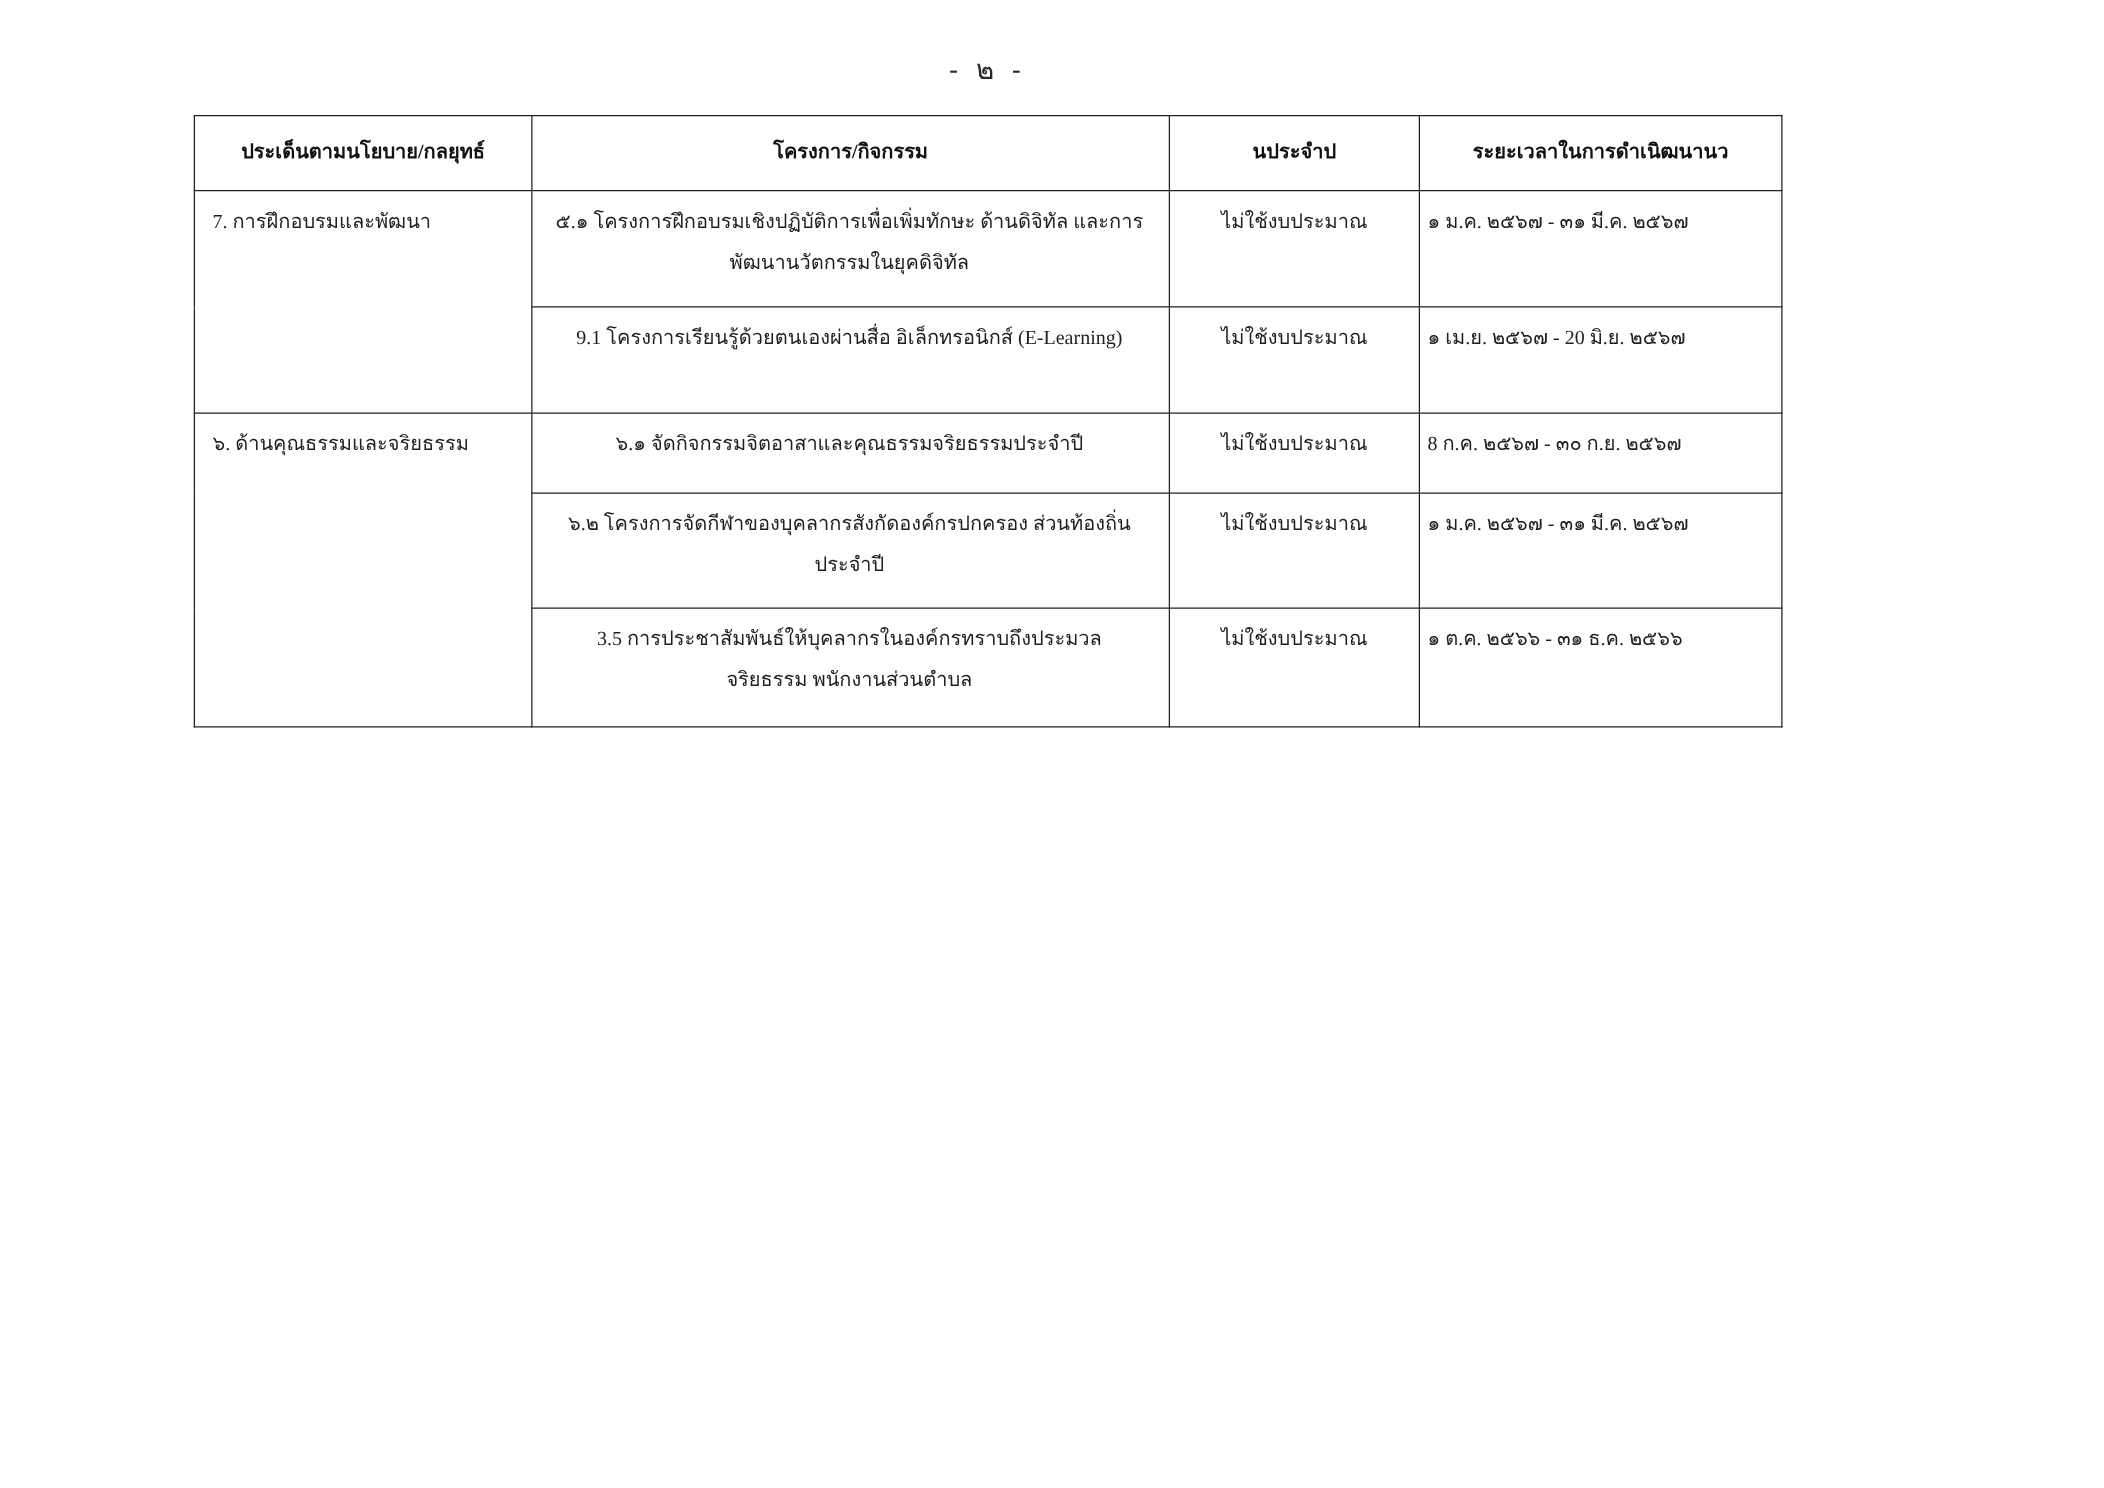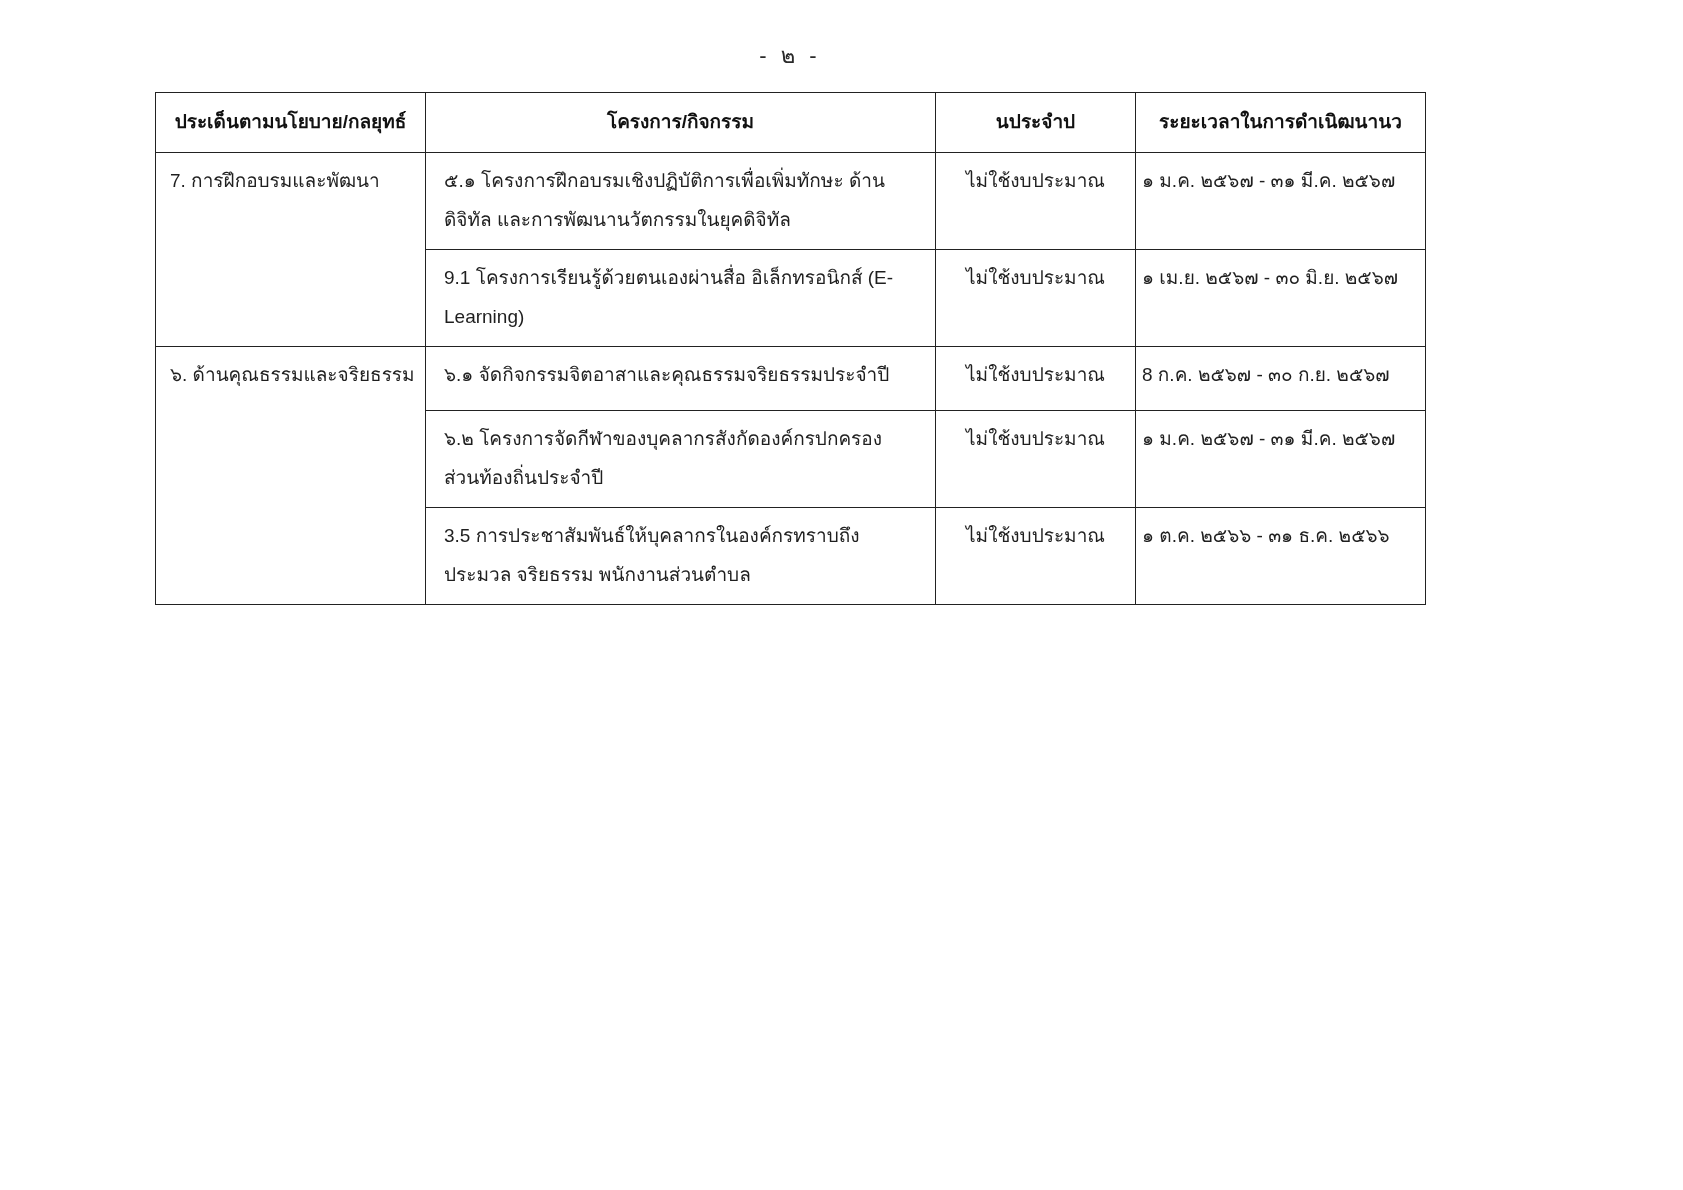--- a/index.html
+++ b/index.html
@@ -27,22 +27,23 @@
     letter-spacing: 4px;
     color: #2a2a2a;
   }
   table.schedule {
     position: absolute;
     top: 92px;
     left: 155px;
     width: 1270px;
     border-collapse: collapse;
     table-layout: fixed;
-    font-size: 19px;
+    font-size: 16px;
     color: #1f1f1f;
+    font-family: Liberation Serif, serif;
   }
   table.schedule th,
   table.schedule td {
     border: 1.6px solid #222222;
     vertical-align: top;
     line-height: 2.05;
   }
   table.schedule th {
     font-weight: bold;
     text-align: center;
@@ -50,21 +51,21 @@
     height: 60px;
     padding: 6px 8px;
     line-height: 1.4;
     color: #111111;
   }
   td.policy-cell {
     text-align: left;
     padding: 9px 10px 9px 14px;
   }
   td.activity-cell {
-    text-align: left;
+    text-align: center;
     padding: 9px 20px 9px 18px;
   }
   td.budget-cell {
     text-align: center;
     padding: 9px 6px;
   }
   td.period-cell {
     padding: 9px 6px;
     white-space: nowrap;
   }
@@ -99,21 +100,21 @@
     <tbody>
       <tr class="row-tall-1">
         <td class="policy-cell" rowspan="2">7. การฝึกอบรมและพัฒนา</td>
         <td class="activity-cell">๕.๑ โครงการฝึกอบรมเชิงปฏิบัติการเพื่อเพิ่มทักษะ ด้านดิจิทัล และการพัฒนานวัตกรรมในยุคดิจิทัล</td>
         <td class="budget-cell">ไม่ใช้งบประมาณ</td>
         <td class="period-cell">๑ ม.ค. ๒๕๖๗ - ๓๑ มี.ค. ๒๕๖๗</td>
       </tr>
       <tr class="row-tall-2">
         <td class="activity-cell">9.1 โครงการเรียนรู้ด้วยตนเองผ่านสื่อ อิเล็กทรอนิกส์ (E-Learning)</td>
         <td class="budget-cell">ไม่ใช้งบประมาณ</td>
-        <td class="period-cell">๑ เม.ย. ๒๕๖๗ - ๓๐ มิ.ย. ๒๕๖๗</td>
+        <td class="period-cell">๑ เม.ย. ๒๕๖๗ - 20 มิ.ย. ๒๕๖๗</td>
       </tr>
       <tr class="row-short">
         <td class="policy-cell" rowspan="3">๖. ด้านคุณธรรมและจริยธรรม</td>
         <td class="activity-cell">๖.๑ จัดกิจกรรมจิตอาสาและคุณธรรมจริยธรรมประจำปี</td>
         <td class="budget-cell">ไม่ใช้งบประมาณ</td>
         <td class="period-cell">8 ก.ค. ๒๕๖๗ - ๓๐ ก.ย. ๒๕๖๗</td>
       </tr>
       <tr class="row-tall-3">
         <td class="activity-cell">๖.๒ โครงการจัดกีฬาของบุคลากรสังกัดองค์กรปกครอง ส่วนท้องถิ่นประจำปี</td>
         <td class="budget-cell">ไม่ใช้งบประมาณ</td>

